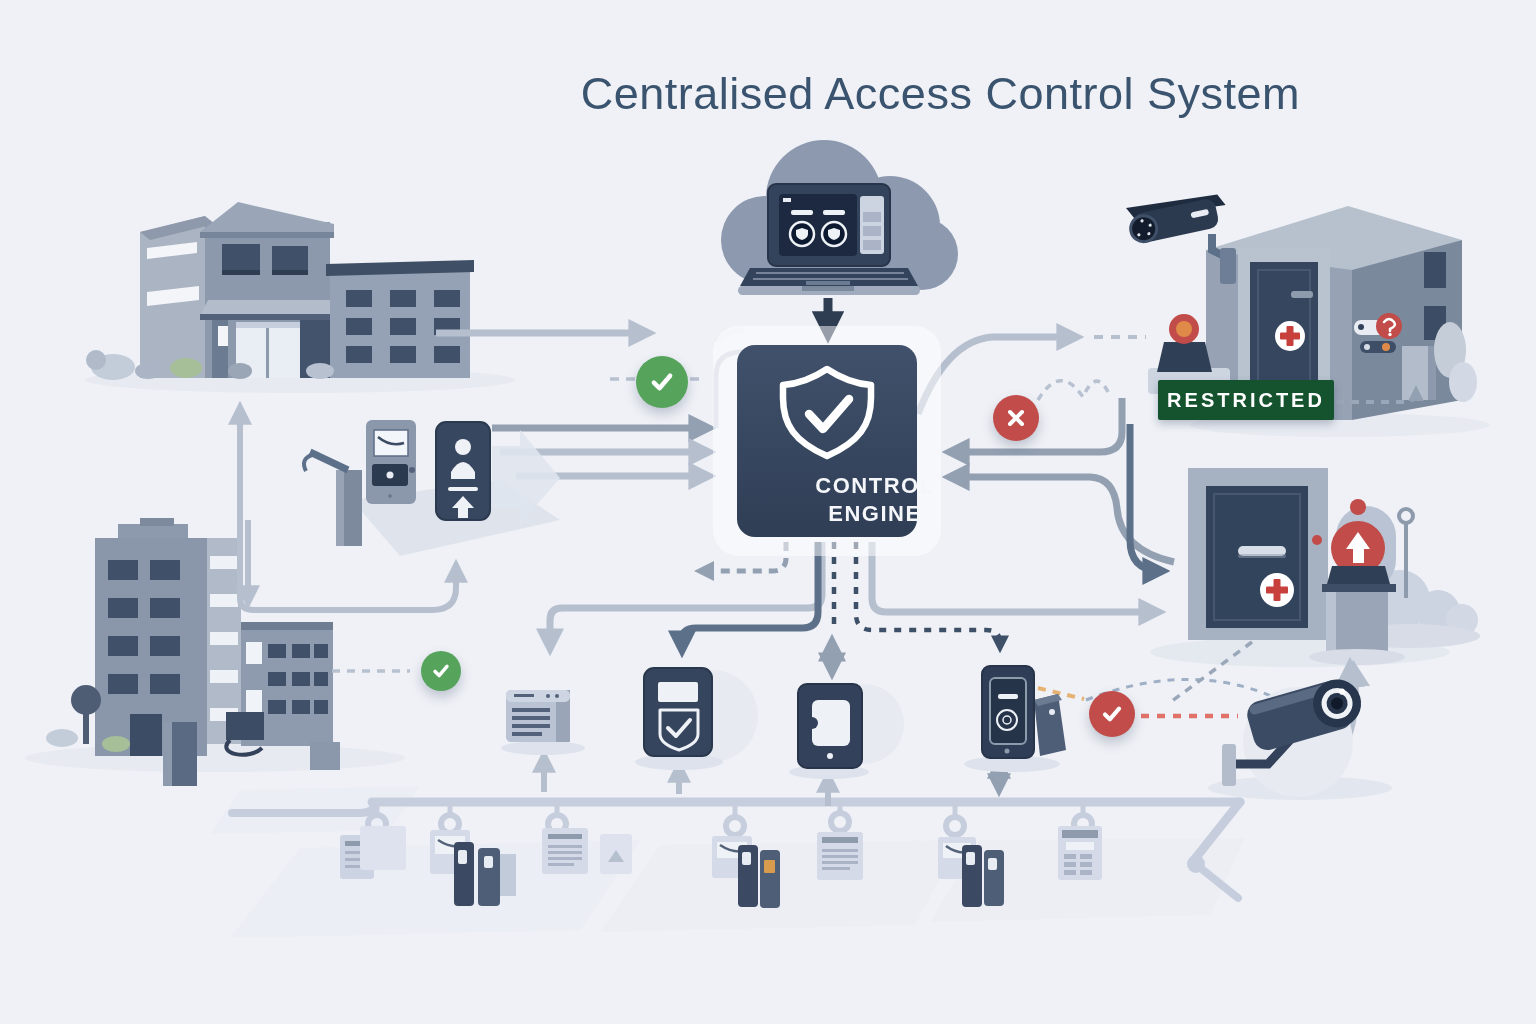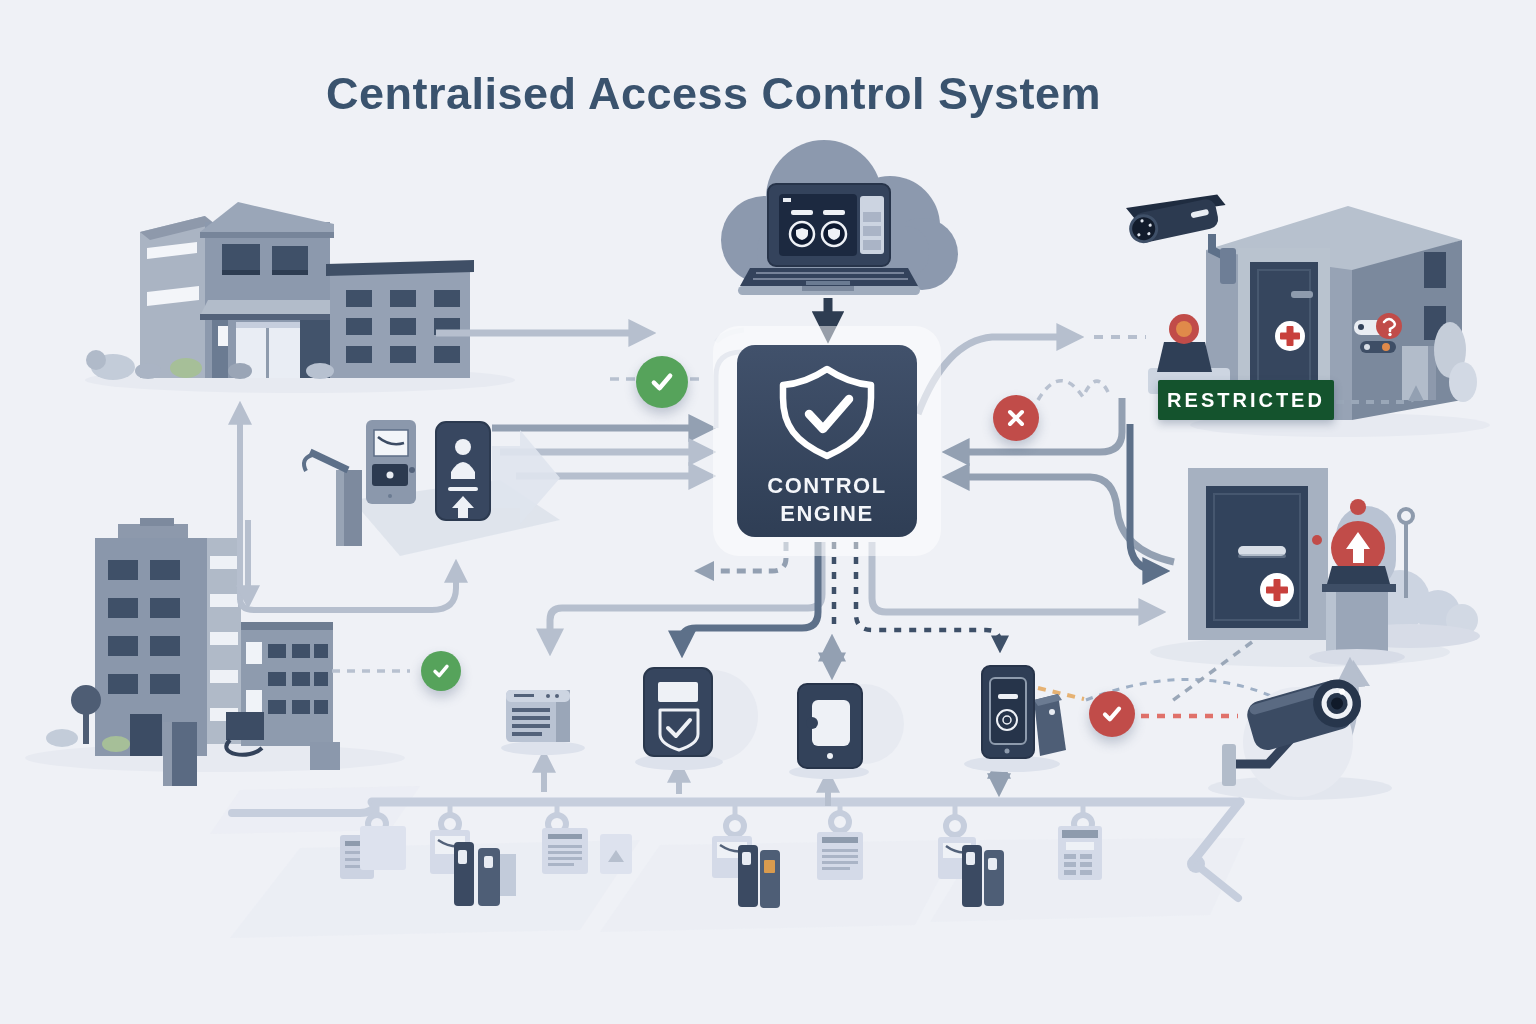--- a/index.html
+++ b/index.html
@@ -1,23 +1,23 @@
 <!DOCTYPE html>
 <html><head>
 <meta charset="utf-8">
 <style>
   html,body{margin:0;padding:0;}
   body{font-family:"Liberation Sans",sans-serif;}
   .stage{position:relative;width:1536px;height:1024px;background:#eff1f6;overflow:hidden;}
   .stage svg.scene{position:absolute;left:0;top:0;z-index:1;}
   .overlay{position:absolute;z-index:5;}
-  .page-title{left:326px;top:68px;width:960px;text-align:left;
-    font-size:45px;font-weight:bold;color:#3a536e;letter-spacing:.5px;}
+  .page-title{left:340px;top:68px;width:960px;text-align:right;
+    font-size:45px;font-weight:normal;color:#3a536e;letter-spacing:.5px;}
   .engine-label{left:737px;top:472px;width:180px;text-align:center;color:#f4f6fa;
-    font-weight:bold;font-size:22px;letter-spacing:1.5px;line-height:28px;}
+    font-weight:bold;font-size:22px;letter-spacing:1.5px;line-height:28px;padding-left:48px;}
   .restricted-sign{left:1158px;top:380px;width:176px;height:40px;line-height:40px;
     text-align:center;background:#14532d;color:#ffffff;font-weight:bold;font-size:20px;
     letter-spacing:3px;box-shadow:0 4px 8px rgba(50,70,100,.30);border-radius:2px;}
   .badge{position:absolute;z-index:6;border-radius:50%;display:flex;align-items:center;
     justify-content:center;box-shadow:0 6px 12px rgba(60,80,110,.28);}
   .badge svg{display:block;}
   .badge-green{background:#56a35b;}
   .badge-red{background:#c14c49;}
 </style>
 </head>

